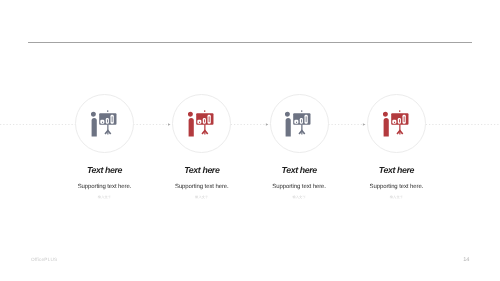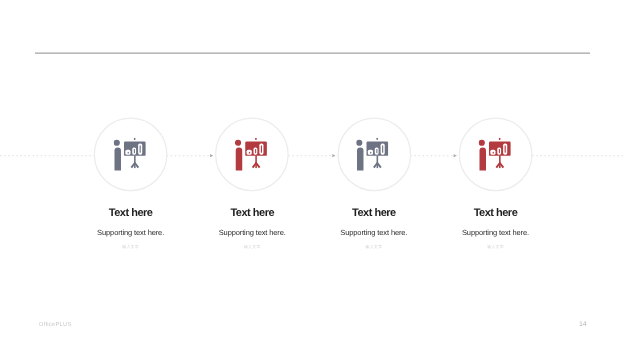--- a/index.html
+++ b/index.html
@@ -12,21 +12,21 @@
 
   .timeline{position:absolute;left:0;top:122.4px;width:500px;height:6px;}
   .timeline svg,.icon svg{display:block;}
 
   .item{position:absolute;width:120px;top:92px;}
   .circle{position:absolute;left:30.5px;top:1.5px;width:59px;height:59px;border-radius:50%;
           border:1px solid #ececec;background:#fff;box-sizing:border-box;}
   .icon{position:absolute;left:46.4px;top:18.1px;width:25.8px;height:26.7px;}
   .title,.sub,.tiny,.footer-left,.footer-right{transform:translateZ(0);}
   .title{position:absolute;top:73px;width:100%;text-align:center;font-size:8.8px;
-         letter-spacing:-0.4px;line-height:10px;font-weight:bold;color:#1f1f1f;}
+         letter-spacing:-0.4px;line-height:10px;font-weight:bold;color:#1f1f1f;font-style:italic;}
   .sub{position:absolute;top:92px;width:100%;text-align:center;font-size:6px;
        letter-spacing:-0.1px;line-height:7px;color:#2e2e2e;}
   .tiny{position:absolute;top:103px;width:100%;text-align:center;font-size:3.2px;
         letter-spacing:0.15px;line-height:4px;color:#cfcfcf;}
 
   .footer-left{position:absolute;left:31.1px;top:257.3px;font-size:4.7px;line-height:6px;
                color:#c9c9c9;letter-spacing:0.18px;}
   .footer-right{position:absolute;left:463.2px;top:257px;font-size:5.6px;line-height:6px;color:#b4b4b4;}
 </style>
 </head>

